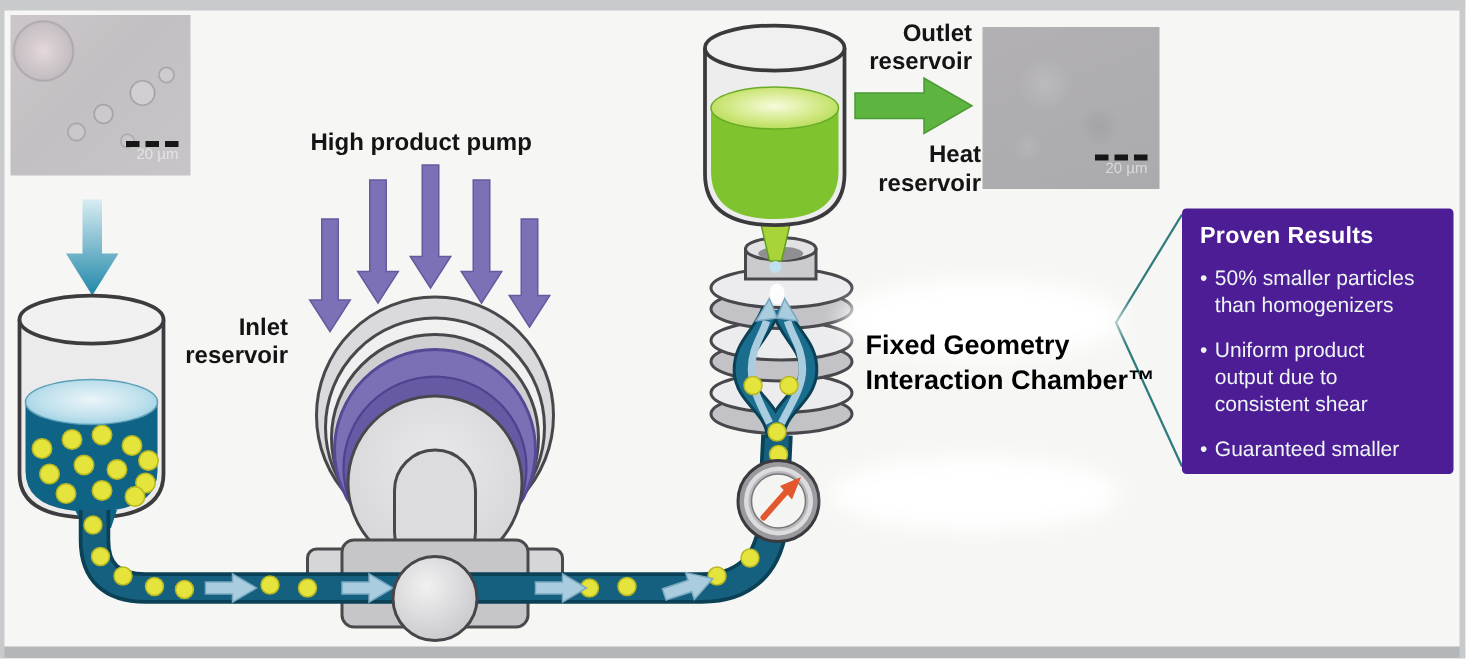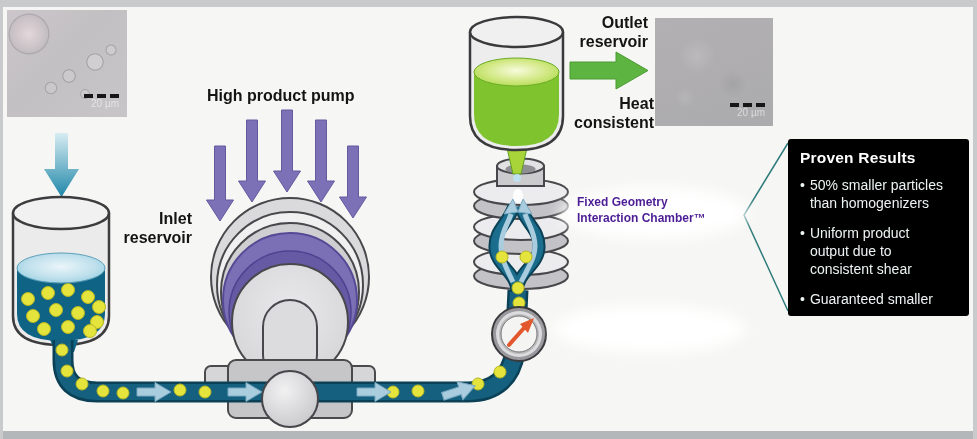--- a/index.html
+++ b/index.html
@@ -9,21 +9,21 @@
   .frame.top{left:0;top:0;width:977px;height:7px;}
   .frame.bottom{left:0;top:431px;width:977px;height:8px;background:#b4b7b9;}
   .frame.left{left:0;top:0;width:3px;height:439px;}
   .frame.right{left:973px;top:0;width:4px;height:439px;}
   svg.art{position:absolute;left:0;top:0;z-index:1;}
   .cloud{position:absolute;background:rgba(255,255,255,.95);border-radius:50%;
          filter:blur(7px);z-index:2;}
   .lbl{position:absolute;z-index:3;color:#141414;font-weight:700;font-size:16px;
        line-height:1.18;white-space:pre-line;}
   .lbl.center{text-align:right;}
-  .lbl.chamber{font-size:12px;color:#4c1d95;line-height:1.3;}
+  .lbl.chamber{font-size:18px;color:#000000;line-height:1.3;margin-top:24px;}
   .micrograph{position:absolute;z-index:2;}
   .m1{left:7px;top:10px;width:120px;height:107px;
       background:
         radial-gradient(circle 30px at 22px 24px, rgba(255,235,238,.5), rgba(190,180,186,.35) 62%, rgba(120,112,118,.35) 66%, transparent 70%),
         radial-gradient(circle 13px at 88px 52px, rgba(215,212,215,.7) 55%, rgba(110,105,110,.4) 62%, transparent 70%),
         radial-gradient(circle 10px at 62px 66px, rgba(210,207,210,.6) 52%, rgba(110,105,110,.4) 62%, transparent 72%),
         radial-gradient(circle 8px at 104px 40px, rgba(214,211,214,.6) 50%, rgba(115,110,115,.4) 62%, transparent 74%),
         radial-gradient(circle 9px at 44px 78px, rgba(208,205,208,.55) 52%, rgba(120,115,120,.4) 64%, transparent 74%),
         radial-gradient(circle 7px at 78px 84px, rgba(208,205,208,.5) 50%, rgba(120,115,120,.35) 64%, transparent 76%),
         linear-gradient(135deg,#ccc6ca,#c2c0c2 45%,#c7c5c7);}
@@ -31,21 +31,21 @@
       background:
         radial-gradient(circle 26px at 42px 38px, rgba(255,255,255,.14), transparent 72%),
         radial-gradient(circle 20px at 78px 66px, rgba(0,0,0,.06), transparent 70%),
         radial-gradient(circle 14px at 30px 80px, rgba(255,255,255,.1), transparent 72%),
         linear-gradient(160deg,#b2b0b3,#abaaad);}
   .scalebar{position:absolute;right:8px;bottom:8px;text-align:right;}
   .dashes{display:flex;gap:4px;justify-content:flex-end;}
   .dashes span{display:block;width:9px;height:4px;background:#161616;}
   .scale-text{font-size:10px;color:rgba(255,255,255,.55);margin-top:0;}
   .results{position:absolute;left:788px;top:139px;width:181px;height:177px;z-index:3;
-           background:#000000;border-radius:3px;box-sizing:border-box;padding:10px 12px;
+           background:#4c1d95;border-radius:3px;box-sizing:border-box;padding:10px 12px;
            color:#fff;}
   .results h3{margin:0 0 10px 0;font-size:15.5px;font-weight:700;letter-spacing:.2px;}
   .results .li{display:flex;gap:5px;font-size:14px;line-height:1.28;margin-bottom:12px;
                color:#edf4f4;white-space:pre-line;}
   .results .li:last-child{margin-bottom:0;}
 </style>
 </head>
 <body>
 
 <div class="stage">
@@ -233,21 +233,21 @@
       <div class="scale-text">20 µm</div>
     </div>
   </div>
 
   <div class="lbl center" style="left:104px;top:210px;width:88px;">Inlet
 reservoir</div>
   <div class="lbl" style="left:207px;top:87px;">High product pump</div>
   <div class="lbl center" style="left:568px;top:14px;width:80px;">Outlet
 reservoir</div>
   <div class="lbl center" style="left:566px;top:95px;width:88px;">Heat
-consistent</div>
+reservoir</div>
   <div class="lbl chamber" style="left:577px;top:195px;">Fixed Geometry
 Interaction Chamber™</div>
 
   <div class="results">
     <h3>Proven Results</h3>
     <div class="li">
       <span>•</span>
       <span>50% smaller particles
 than homogenizers</span>
     </div>

